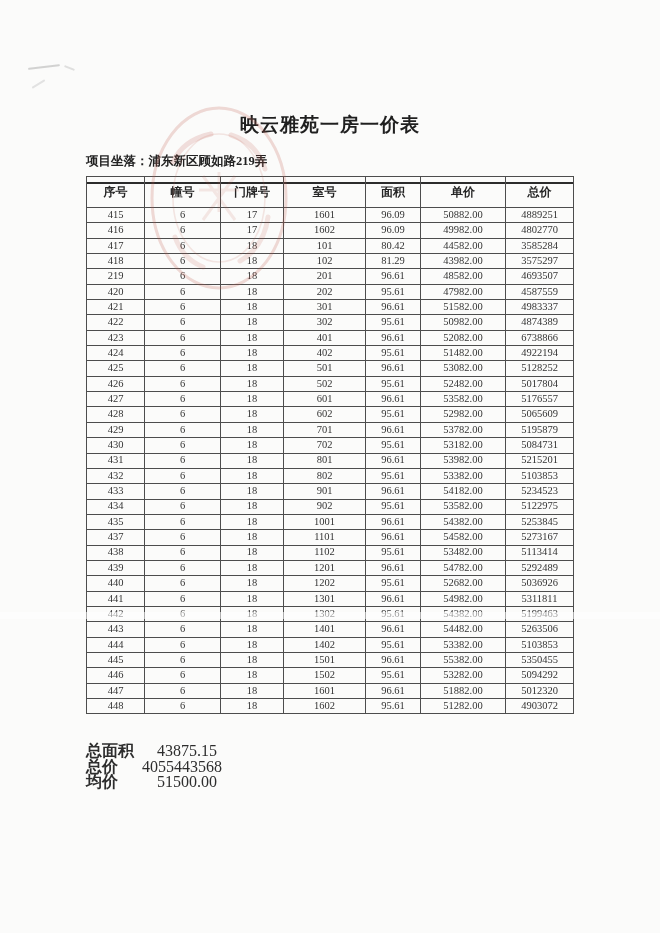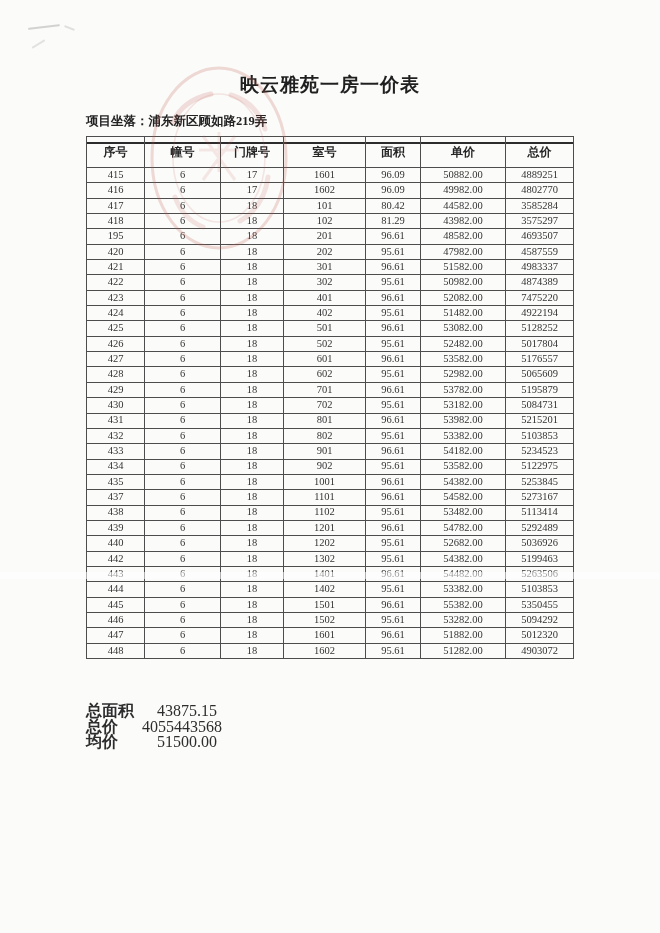--- a/index.html
+++ b/index.html
@@ -4,21 +4,21 @@
 <style>
   html,body{margin:0;padding:0;}
   body{
     width:660px;height:933px;
     background:#fbfbfa;
     font-family:"Liberation Serif","DejaVu Serif",serif;
     color:#2e2e2e;
     overflow:hidden;
     position:relative;
   }
-  .page{position:absolute;inset:0;}
+  .page{position:absolute;inset:0;margin-top:40px;}
 
   
   .scribble{position:absolute;background:rgba(125,125,125,.32);border-radius:2px;}
   .s1{left:28px;top:26px;width:32px;height:2px;transform:rotate(-7deg);}
   .s2{left:64px;top:27px;width:11px;height:2px;transform:rotate(22deg);opacity:.7;}
   .s3{left:31px;top:43px;width:15px;height:2px;transform:rotate(-32deg);opacity:.6;}
 
   
   .scan-band{position:absolute;left:0;top:572px;width:660px;height:7px;background:rgba(255,255,255,.55);z-index:5;}
 
@@ -133,21 +133,21 @@
         <tr>
           <td>418</td>
           <td>6</td>
           <td>18</td>
           <td>102</td>
           <td>81.29</td>
           <td>43982.00</td>
           <td>3575297</td>
         </tr>
         <tr>
-          <td>195</td>
+          <td>219</td>
           <td>6</td>
           <td>18</td>
           <td>201</td>
           <td>96.61</td>
           <td>48582.00</td>
           <td>4693507</td>
         </tr>
         <tr>
           <td>420</td>
           <td>6</td>
@@ -175,21 +175,21 @@
           <td>50982.00</td>
           <td>4874389</td>
         </tr>
         <tr>
           <td>423</td>
           <td>6</td>
           <td>18</td>
           <td>401</td>
           <td>96.61</td>
           <td>52082.00</td>
-          <td>7475220</td>
+          <td>6738866</td>
         </tr>
         <tr>
           <td>424</td>
           <td>6</td>
           <td>18</td>
           <td>402</td>
           <td>95.61</td>
           <td>51482.00</td>
           <td>4922194</td>
         </tr>
@@ -320,20 +320,29 @@
           <td>5292489</td>
         </tr>
         <tr>
           <td>440</td>
           <td>6</td>
           <td>18</td>
           <td>1202</td>
           <td>95.61</td>
           <td>52682.00</td>
           <td>5036926</td>
+        </tr>
+        <tr>
+          <td>441</td>
+          <td>6</td>
+          <td>18</td>
+          <td>1301</td>
+          <td>96.61</td>
+          <td>54982.00</td>
+          <td>5311811</td>
         </tr>
         <tr>
           <td>442</td>
           <td>6</td>
           <td>18</td>
           <td>1302</td>
           <td>95.61</td>
           <td>54382.00</td>
           <td>5199463</td>
         </tr>

